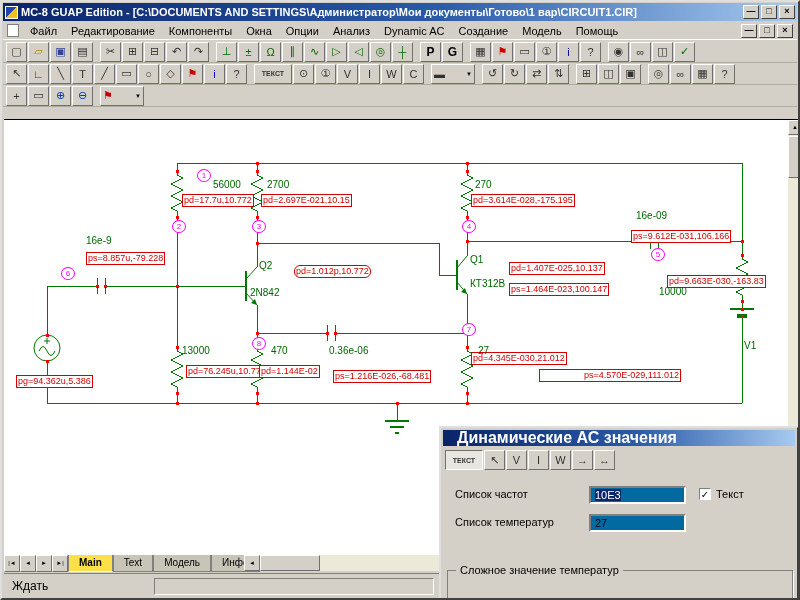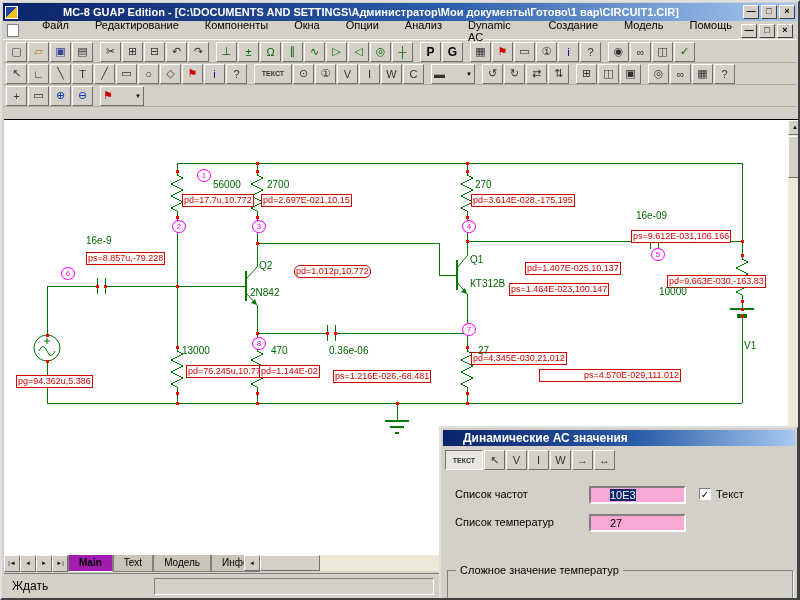--- a/index.html
+++ b/index.html
@@ -3,32 +3,32 @@
 <meta charset="utf-8">
 <style>
   html,body{margin:0;padding:0;background:#555;}
   *{box-sizing:border-box;}
   #window{position:relative;width:800px;height:600px;background:#D4D0C8;
     border:2px solid;border-color:#DFDFDF #404040 #404040 #DFDFDF;
     font-family:"Liberation Sans","DejaVu Sans",sans-serif;font-size:11px;overflow:hidden;}
   
   #title-bar{position:absolute;left:1px;top:1px;width:794px;height:18px;
     background:linear-gradient(to right,#0A246A,#2A5BA8 55%,#A6CAF0);
-    display:flex;align-items:center;padding:0 2px;color:#fff;gap:42px;}
+    display:flex;align-items:center;padding:0 2px;color:#fff;}
   #app-icon{width:13px;height:13px;margin-right:3px;
     background:linear-gradient(135deg,#2244AA 50%,#F0C020 50%);border:1px solid #fff;}
   #title-text{font-weight:bold;font-size:11px;white-space:nowrap;overflow:hidden;flex:1;}
   .win-btn{width:16px;height:14px;margin-left:2px;background:#D4D0C8;border:1px solid;
     border-color:#fff #404040 #404040 #fff;font-size:9px;line-height:11px;text-align:center;
     color:#000;font-weight:bold;}
   
   #menu-bar{position:absolute;left:1px;top:20px;width:794px;height:18px;display:flex;
     align-items:center;background:#D4D0C8;border-bottom:1px solid #fff;}
   #doc-icon{width:12px;height:13px;background:#fff;border:1px solid #808080;margin:0 4px;}
-  .menu-item{padding:1px 7px;color:#000;margin-left:12px;}
+  .menu-item{padding:1px 7px;color:#000;}
   #menu-spacer{flex:1;}
   
   .toolbar{position:absolute;left:1px;width:794px;height:22px;display:flex;align-items:center;
     padding-left:3px;background:#D4D0C8;border-bottom:1px solid #B0AC9E;}
   #tb1{top:39px;} #tb2{top:61px;} #tb3{top:83px;}
   .tb-btn{width:21px;height:20px;margin-right:1px;background:#D4D0C8;border:1px solid;
     border-color:#fff #707070 #707070 #fff;display:flex;align-items:center;justify-content:center;
     font-size:11px;color:#333;flex:none;}
   .tb-btn.wide{width:38px;font-size:7px;font-weight:bold;letter-spacing:0;}
   .tb-btn.pressed{border-color:#707070 #fff #fff #707070;background:#E8E6E0;}
@@ -52,46 +52,46 @@
     border-color:#fff #707070 #707070 #fff;font-size:6px;text-align:center;line-height:13px;color:#000;}
   #v-thumb{position:absolute;left:0;top:16px;width:14px;height:42px;background:#D4D0C8;
     border:1px solid;border-color:#fff #707070 #707070 #fff;}
   
   #tab-bar{position:absolute;left:2px;top:553px;width:784px;height:17px;background:#D4D0C8;
     display:flex;align-items:stretch;}
   .nav-btn{width:16px;background:#D4D0C8;border:1px solid;border-color:#fff #707070 #707070 #fff;
     font-size:6px;text-align:center;line-height:14px;flex:none;color:#000;}
   .tab{padding:1px 10px;border:1px solid #808080;border-top:none;background:#C8C4B8;
     font-size:10px;line-height:13px;color:#000;flex:none;}
-  .tab.active{background:#a21caf;font-weight:bold;border-bottom-color:#fff;}
+  .tab.active{background:#fde047;font-weight:bold;border-bottom-color:#fff;}
   #h-scroll{position:absolute;left:240px;top:0;width:544px;height:16px;background:#ECE9D8;display:flex;}
   #h-thumb{position:absolute;left:16px;top:0;width:60px;height:16px;background:#D4D0C8;
     border:1px solid;border-color:#fff #707070 #707070 #fff;}
   #h-left{position:absolute;left:0;top:0;height:16px;}
   #h-right{position:absolute;right:0;top:0;height:16px;}
   .scr-btn-h{width:16px;height:16px;background:#D4D0C8;border:1px solid;
     border-color:#fff #707070 #707070 #fff;font-size:6px;text-align:center;line-height:14px;color:#000;}
   
   #status-bar{position:absolute;left:2px;top:571px;width:796px;height:27px;background:#D4D0C8;
     border-top:1px solid #808080;}
   #status-text{position:absolute;left:8px;top:5px;font-size:12px;color:#000;}
   #status-panel{position:absolute;left:150px;top:4px;width:280px;height:17px;
     border:1px solid;border-color:#808080 #fff #fff #808080;}
   
   #dialog{position:absolute;left:437px;top:424px;width:360px;height:174px;background:#D4D0C8;
     border:2px solid;border-color:#DFDFDF #404040 #404040 #DFDFDF;z-index:20;}
   #dlg-title{position:absolute;left:2px;top:2px;right:2px;height:16px;
     background:linear-gradient(to right,#0A246A,#2A5BA8 55%,#A6CAF0);
-    color:#fff;font-weight:bold;font-size:12px;line-height:16px;padding-left:20px;}
+    color:#fff;font-weight:bold;font-size:16px;line-height:16px;padding-left:14px;}
   #dlg-tools{position:absolute;left:4px;top:21px;right:4px;height:22px;display:flex;align-items:center;}
   .drow{position:absolute;left:0;width:100%;height:18px;}
   .drow-label{position:absolute;left:14px;top:2px;color:#000;}
-  .tbox{position:absolute;left:148px;top:0;width:97px;height:18px;background:#f9a8d4;
+  .tbox{position:absolute;left:148px;top:0;width:97px;height:18px;background:#0369a1;
     border:2px solid;border-color:#808080 #fff #fff #808080;font-size:11px;line-height:14px;
-    padding-left:19px;color:#000;}
+    padding-left:4px;color:#000;}
   .tbox .sel{background:#0A246A;color:#fff;}
   #row1{top:58px;} #row2{top:86px;} #row3{top:114px;}
   #cbx{position:absolute;left:258px;top:2px;width:12px;height:12px;background:#fff;
     border:1px solid;border-color:#808080 #fff #fff #808080;font-size:10px;line-height:11px;
     text-align:center;color:#000;}
   #cbx-label{position:absolute;left:275px;top:2px;color:#000;}
   #dlg-group{position:absolute;left:6px;top:142px;width:346px;height:34px;
     border:1px solid #808080;box-shadow:1px 1px 0 #fff;}
   #dlg-group-label{position:absolute;left:8px;top:-7px;background:#D4D0C8;padding:0 4px;color:#000;}
 </style>
@@ -468,21 +468,21 @@
           <rect x="738.5" y="311.5" width="3" height="3"></rect>
         </g>
     </svg>
     <div id="anno">
         <div class="red-label" style="left: 178px; top: 74px;">pd=17.7u,10.772</div>
         <div class="red-label" style="left: 257px; top: 74px;">pd=2.697E-021,10.15</div>
         <div class="red-label" style="left: 467px; top: 74px;">pd=3.614E-028,-175.195</div>
         <div class="red-label" style="left: 627px; top: 110px;">ps=9.612E-031,106.166</div>
         <div class="red-label" style="left: 82px; top: 132px;">ps=8.857u,-79.228</div>
         <div class="red-label" style="left: 290px; top: 145px; border-radius: 6px;">pd=1.012p,10.772</div>
-        <div class="red-label" style="left: 521px; top: 142px;">pd=1.407E-025,10.137</div>
+        <div class="red-label" style="left: 505px; top: 142px;">pd=1.407E-025,10.137</div>
         <div class="red-label" style="left: 505px; top: 163px;">ps=1.464E-023,100.147</div>
         <div class="red-label" style="left: 663px; top: 155px;">pd=9.663E-030,-163.83</div>
         <div class="red-label" style="left: 12px; top: 255px;">pg=94.362u,5.386</div>
         <div class="red-label" style="left: 174px; top: 245px; margin-left: 8px;">pd=76.245u,10.772</div>
         <div class="red-label" style="left: 255px; top: 245px;">pd=1.144E-02</div>
         <div class="red-label" style="left: 329px; top: 250px;">ps=1.216E-026,-68.481</div>
         <div class="red-label" style="left: 467px; top: 232px;">pd=4.345E-030,21.012</div>
         <div class="red-label" style="left: 535px; top: 249px; padding-left: 44px;">ps=4.570E-029,111.012</div>
         <div class="val-label" style="left: 209px; top: 59px;">56000</div>
         <div class="val-label" style="left: 263px; top: 59px;">2700</div>

